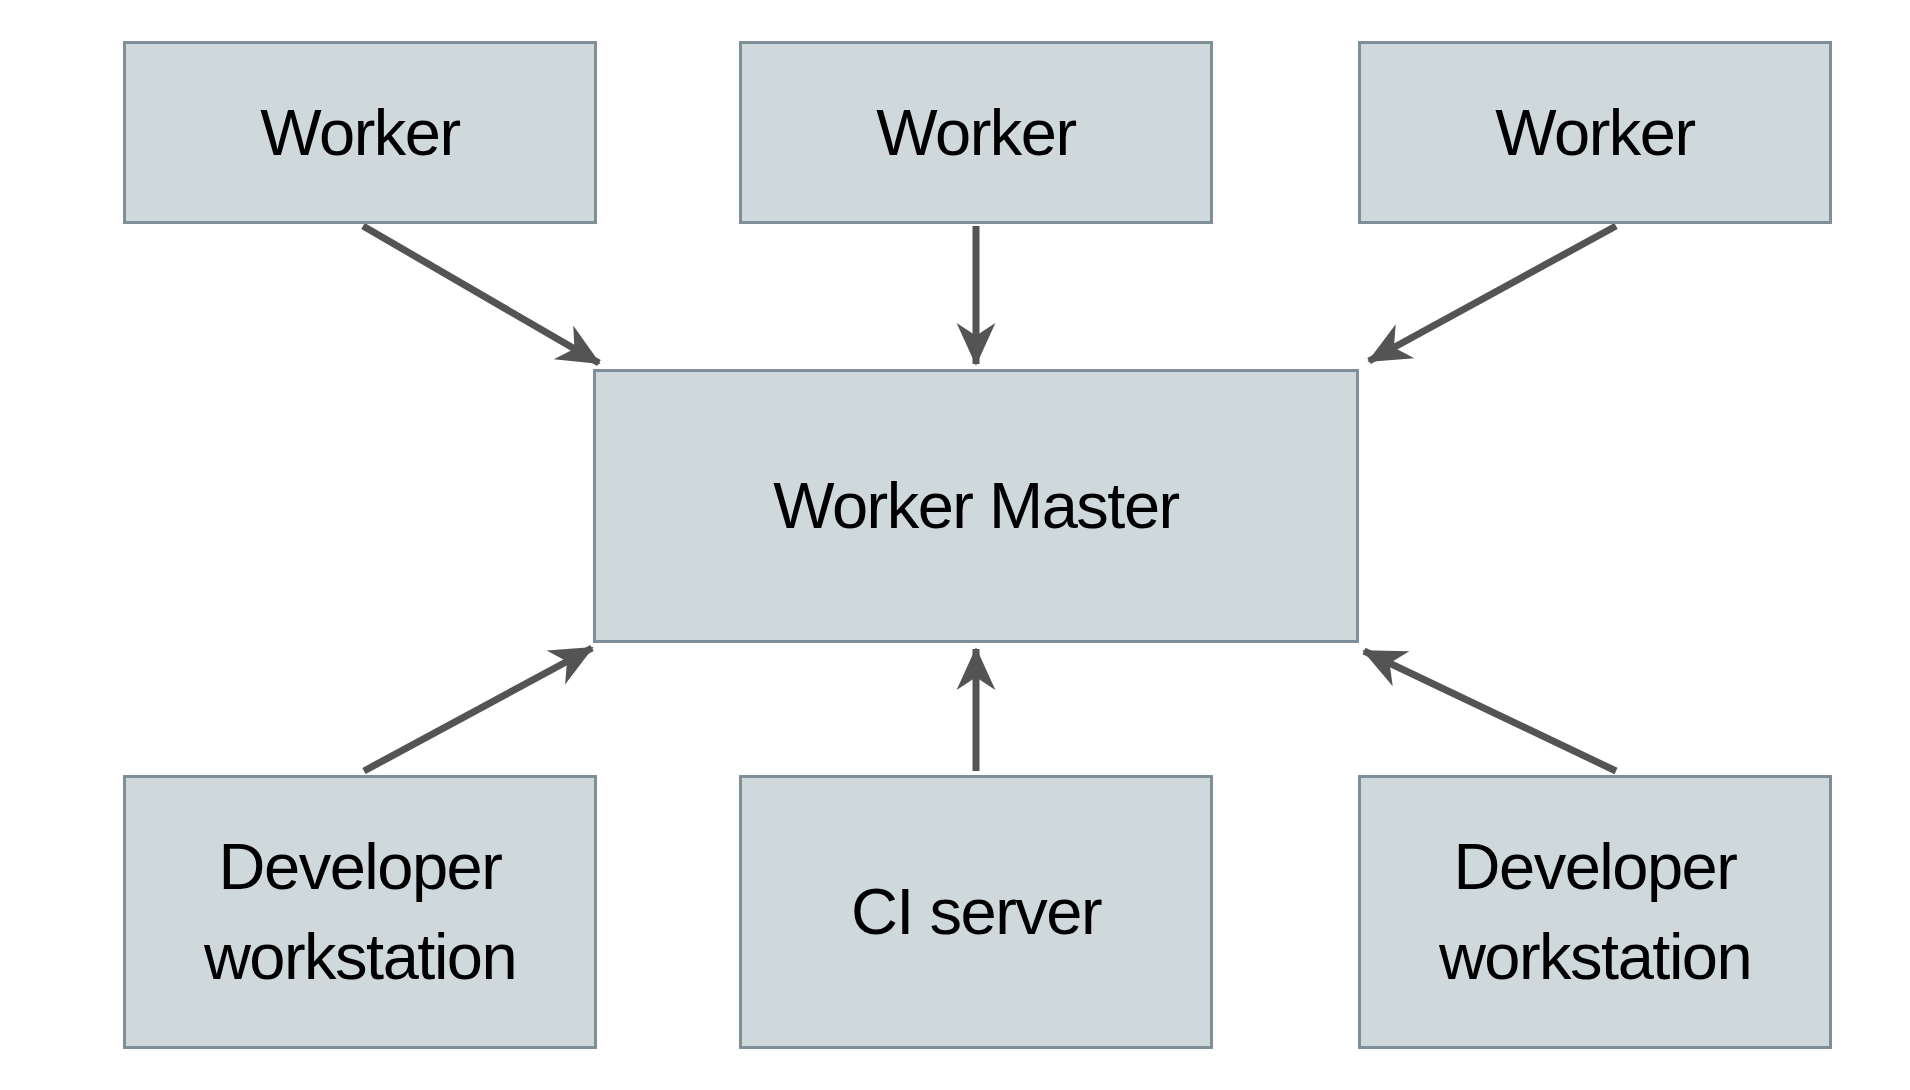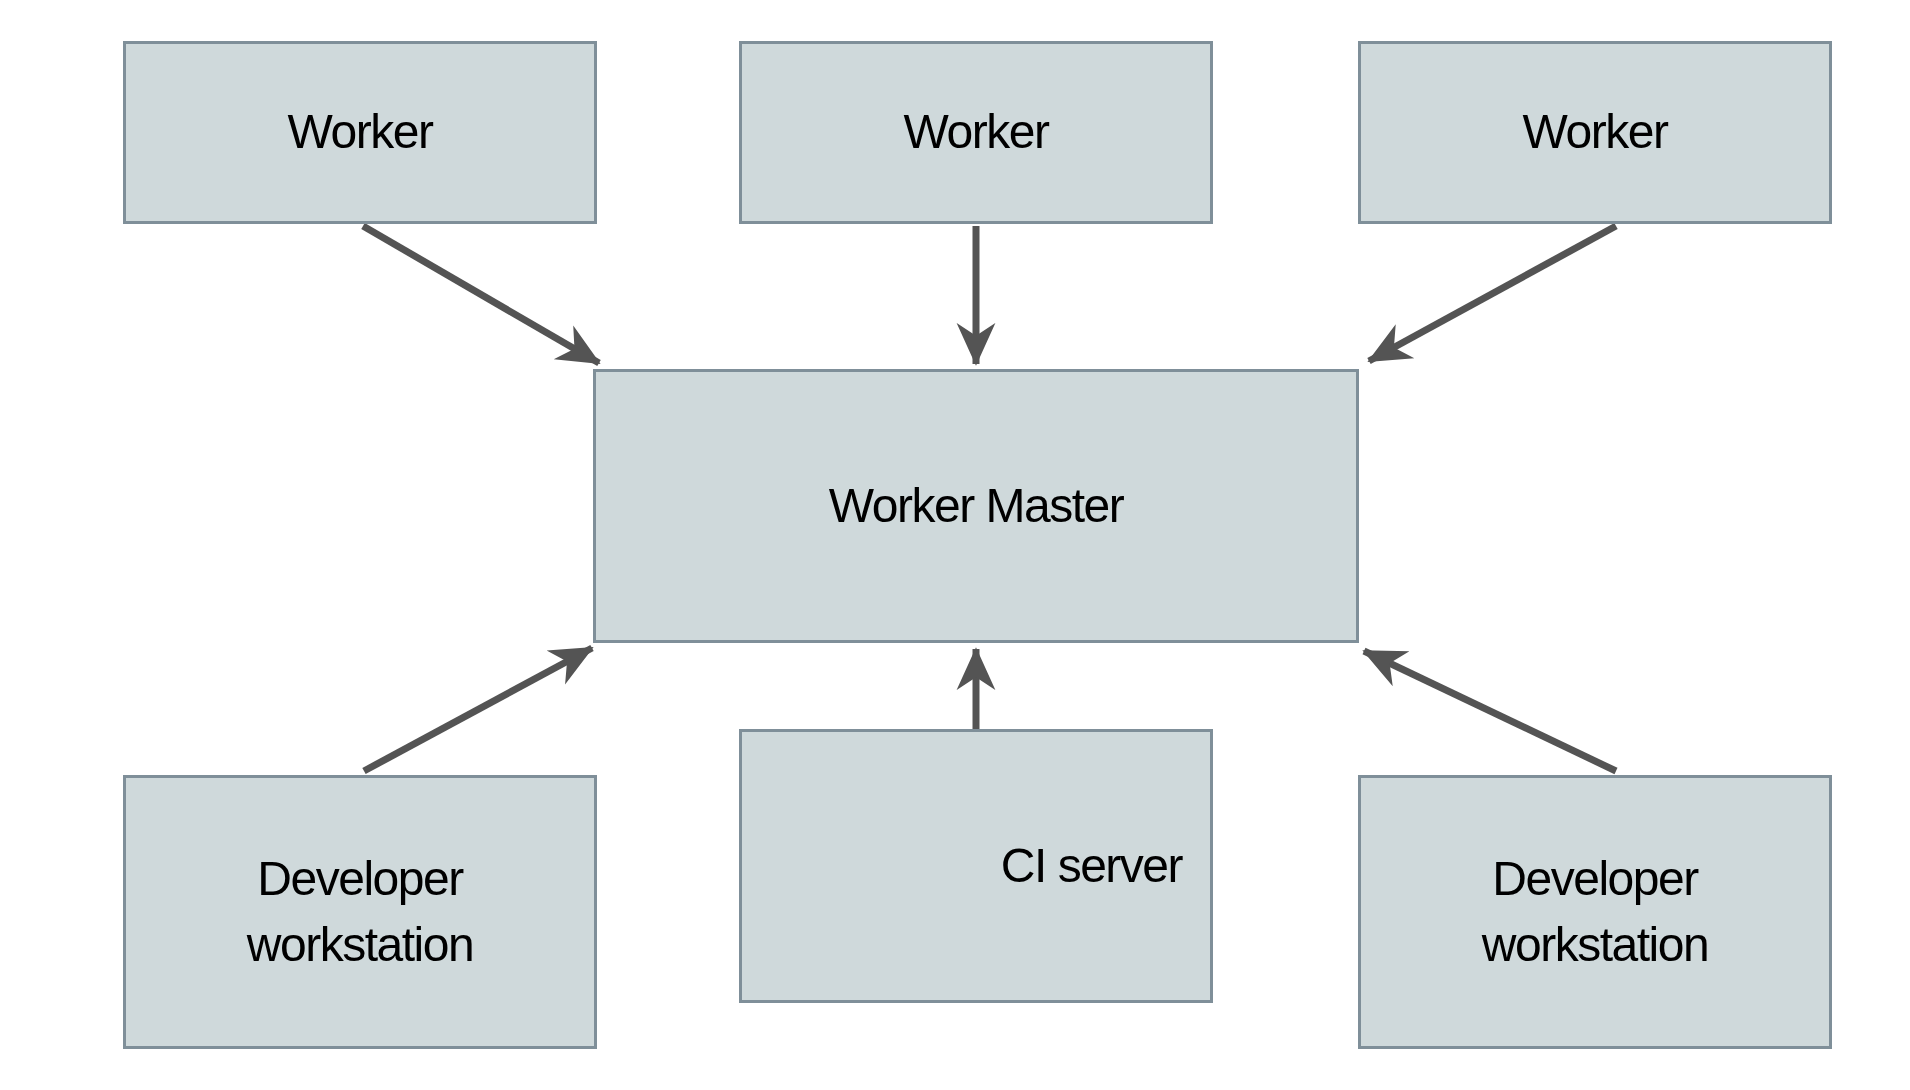--- a/index.html
+++ b/index.html
@@ -28,21 +28,21 @@
     box-sizing: border-box;
     background: var(--node-fill, #cfd9db);
     border: 3px solid var(--node-border, #7f8f99);
     display: flex;
     align-items: center;
     justify-content: center;
     text-align: center;
   }
   .node-label {
     color: var(--text-color, #000000);
-    font-size: 48px;
+    font-size: 65px;
     line-height: 1.38;
     letter-spacing: -1.5px;
     padding: 0 28px;
   }
 </style>
 </head>
 <body>
 
 <div id="canvas" style="--bg: #ffffff; --node-fill: #cfd9db; --node-border: #7f8f99; --text-color: #000000;">
   <svg id="edges-layer" viewBox="0 0 1910 1090" xmlns="http://www.w3.org/2000/svg">
@@ -67,20 +67,20 @@
       </div>
       <div class="node" style="left: 1358px; top: 41px; width: 474px; height: 183px;">
         <span class="node-label">Worker</span>
       </div>
       <div class="node" style="left: 593px; top: 369px; width: 766px; height: 274px;">
         <span class="node-label">Worker Master</span>
       </div>
       <div class="node" style="left: 123px; top: 775px; width: 474px; height: 274px;">
         <span class="node-label">Developer workstation</span>
       </div>
-      <div class="node" style="left: 739px; top: 729px; width: 474px; height: 274px; justify-content: flex-end;">
+      <div class="node" style="left: 739px; top: 775px; width: 474px; height: 274px;">
         <span class="node-label">CI server</span>
       </div>
       <div class="node" style="left: 1358px; top: 775px; width: 474px; height: 274px;">
         <span class="node-label">Developer workstation</span>
       </div>
     </div>
 </div>
 
 </body></html>

